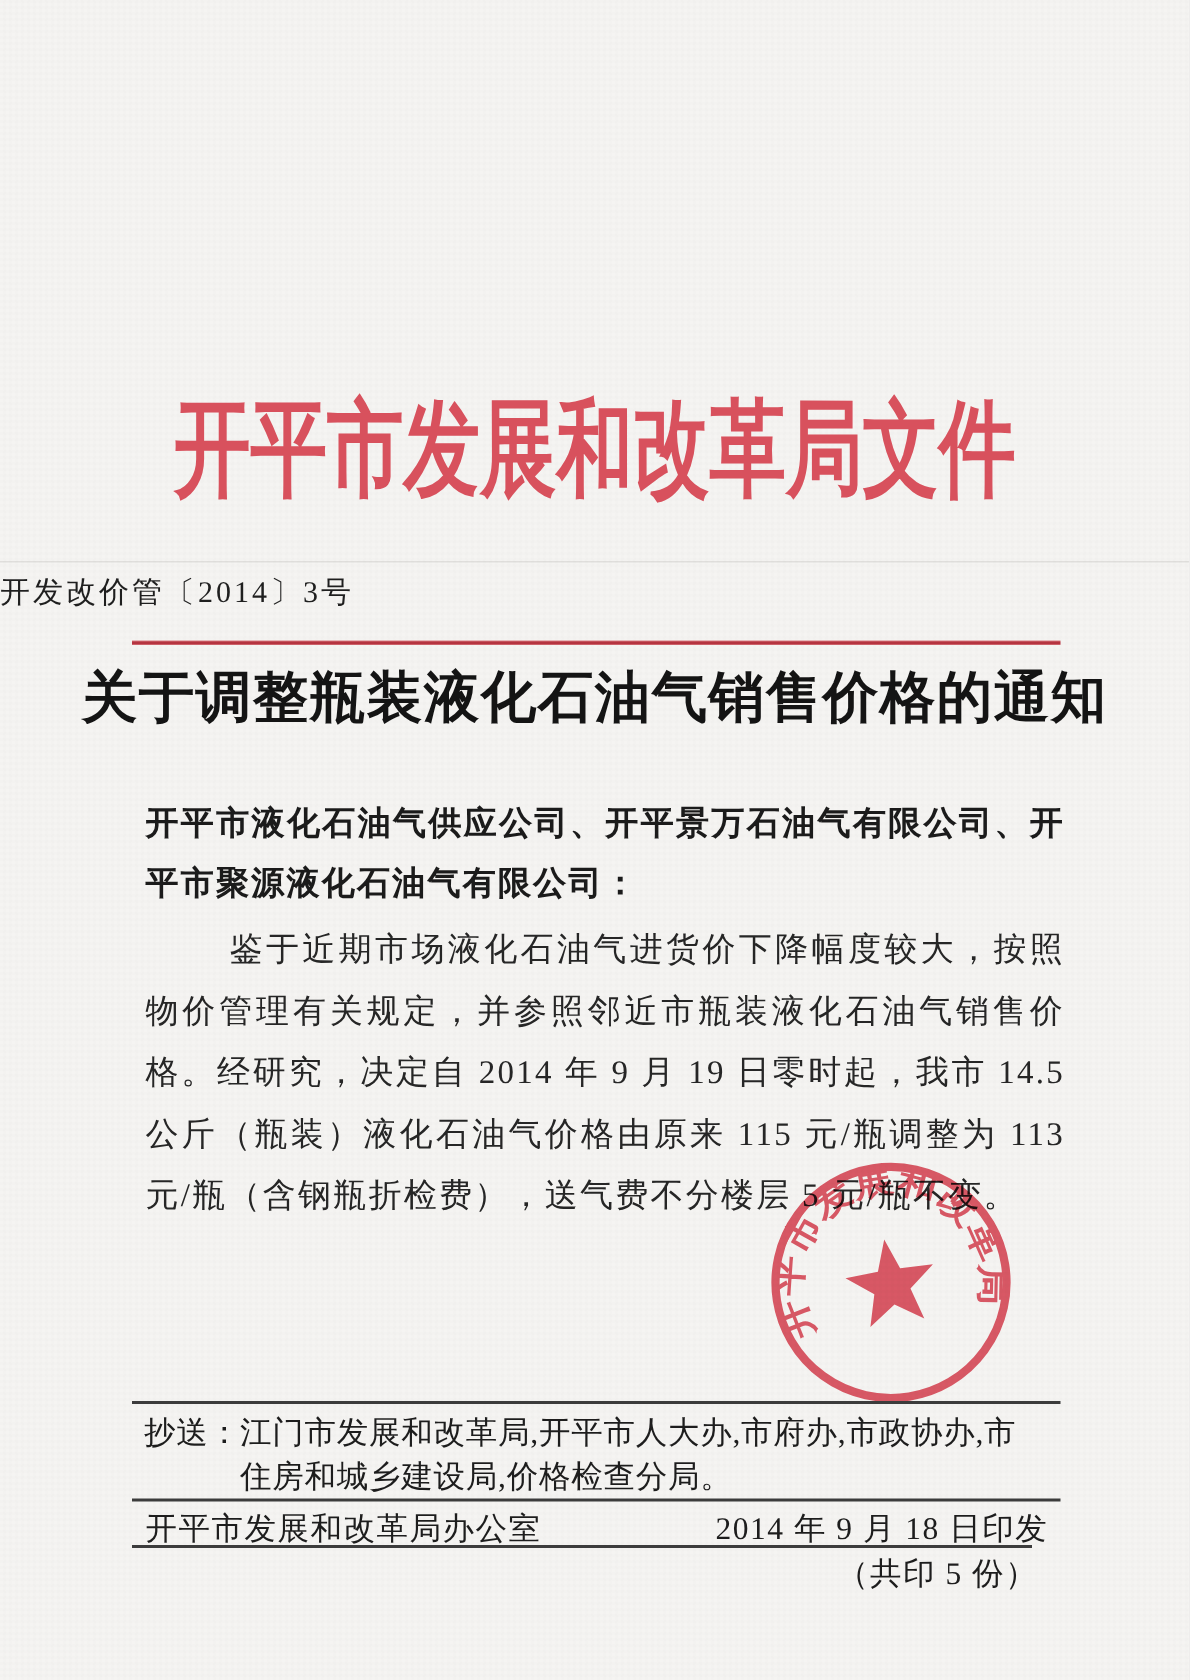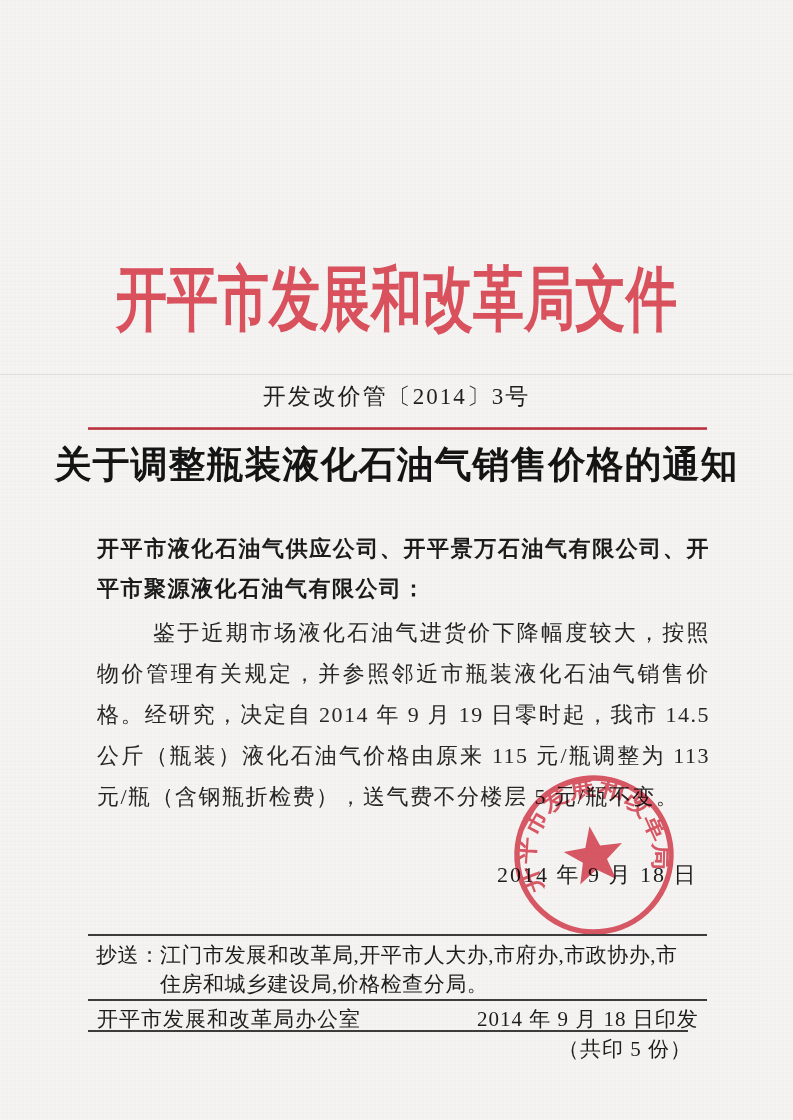--- a/index.html
+++ b/index.html
@@ -22,21 +22,21 @@
   }
   .agency-header {
     position:absolute; top:253px; left:0; width:100%;
     text-align:center; white-space:nowrap;
     font-size:51px; font-weight:bold; color:#d8515d;
     transform:scaleY(1.38); transform-origin:50% 0;
     letter-spacing:0;
   }
   .doc-number {
     position:absolute; top:381px; left:0; width:100%;
-    text-align:center; font-size:23px; color:#1f1f1f; letter-spacing:2px;
+    text-align:left; font-size:20px; color:#1f1f1f; letter-spacing:2px;
   }
   .red-rule {
     position:absolute; top:427px; left:88px; width:619px; height:3px;
     background:linear-gradient(to bottom,#d97a80,#b53440 40%,#b53440 70%,#d97a80);
   }
   .doc-title {
     position:absolute; top:440px; left:0; width:100%;
     text-align:center; font-size:37px; font-weight:bold; color:#141414;
     letter-spacing:1px;
   }
@@ -94,21 +94,20 @@
   <div class="doc-number">开发改价管〔2014〕3号</div>
 
   <div class="red-rule"></div>
 
   <div class="doc-title">关于调整瓶装液化石油气销售价格的通知</div>
 
   <div class="recipients">开平市液化石油气供应公司、开平景万石油气有限公司、开平市聚源液化石油气有限公司：</div>
 
   <div class="body-text">鉴于近期市场液化石油气进货价下降幅度较大，按照物价管理有关规定，并参照邻近市瓶装液化石油气销售价格。经研究，决定自 2014 年 9 月 19 日零时起，我市 14.5 公斤（瓶装）液化石油气价格由原来 115 元/瓶调整为 113 元/瓶（含钢瓶折检费），送气费不分楼层 5 元/瓶不变。</div>
 
-  <div class="issue-date">2014 年 9 月 18 日</div>
 
   <svg class="seal" viewBox="0 0 170 170" aria-hidden="true">
     <defs>
       <path id="sealArc" d="M 30.6 110.4 A 60 60 0 1 1 139.4 110.4" fill="none"></path>
     </defs>
     <circle cx="85" cy="85" r="77" fill="none" stroke="#df4f5e" stroke-width="5.5"></circle>
     <polygon fill="#df4f5e" transform="translate(85,87)" points="0,-31 -7.5,-10.4 -29.5,-9.6 -12.2,4.0 -18.2,25.1 0,12.8 18.2,25.1 12.2,4.0 29.5,-9.6 7.5,-10.4"></polygon>
     <text font-size="23" font-weight="bold" fill="#df4f5e" textLength="238" lengthAdjust="spacingAndGlyphs" font-family="Liberation Serif, DejaVu Serif, serif">
       <textPath href="#sealArc">开平市发展和改革局</textPath>
     </text>

